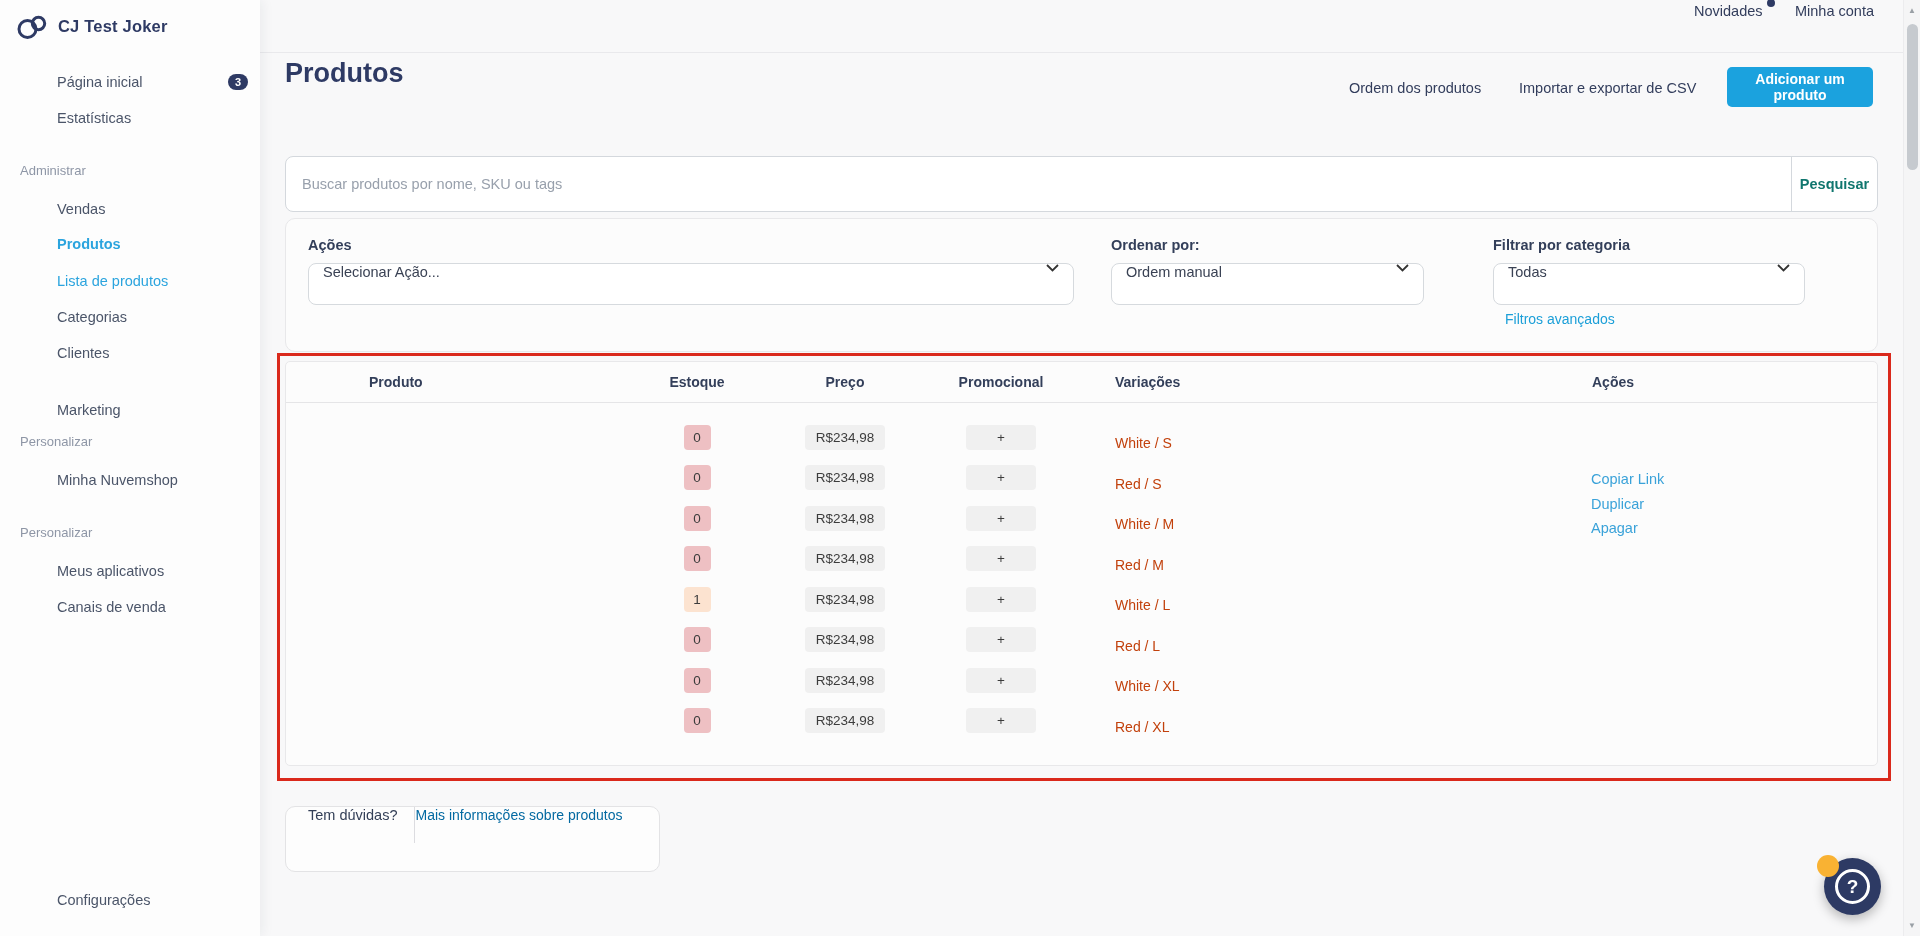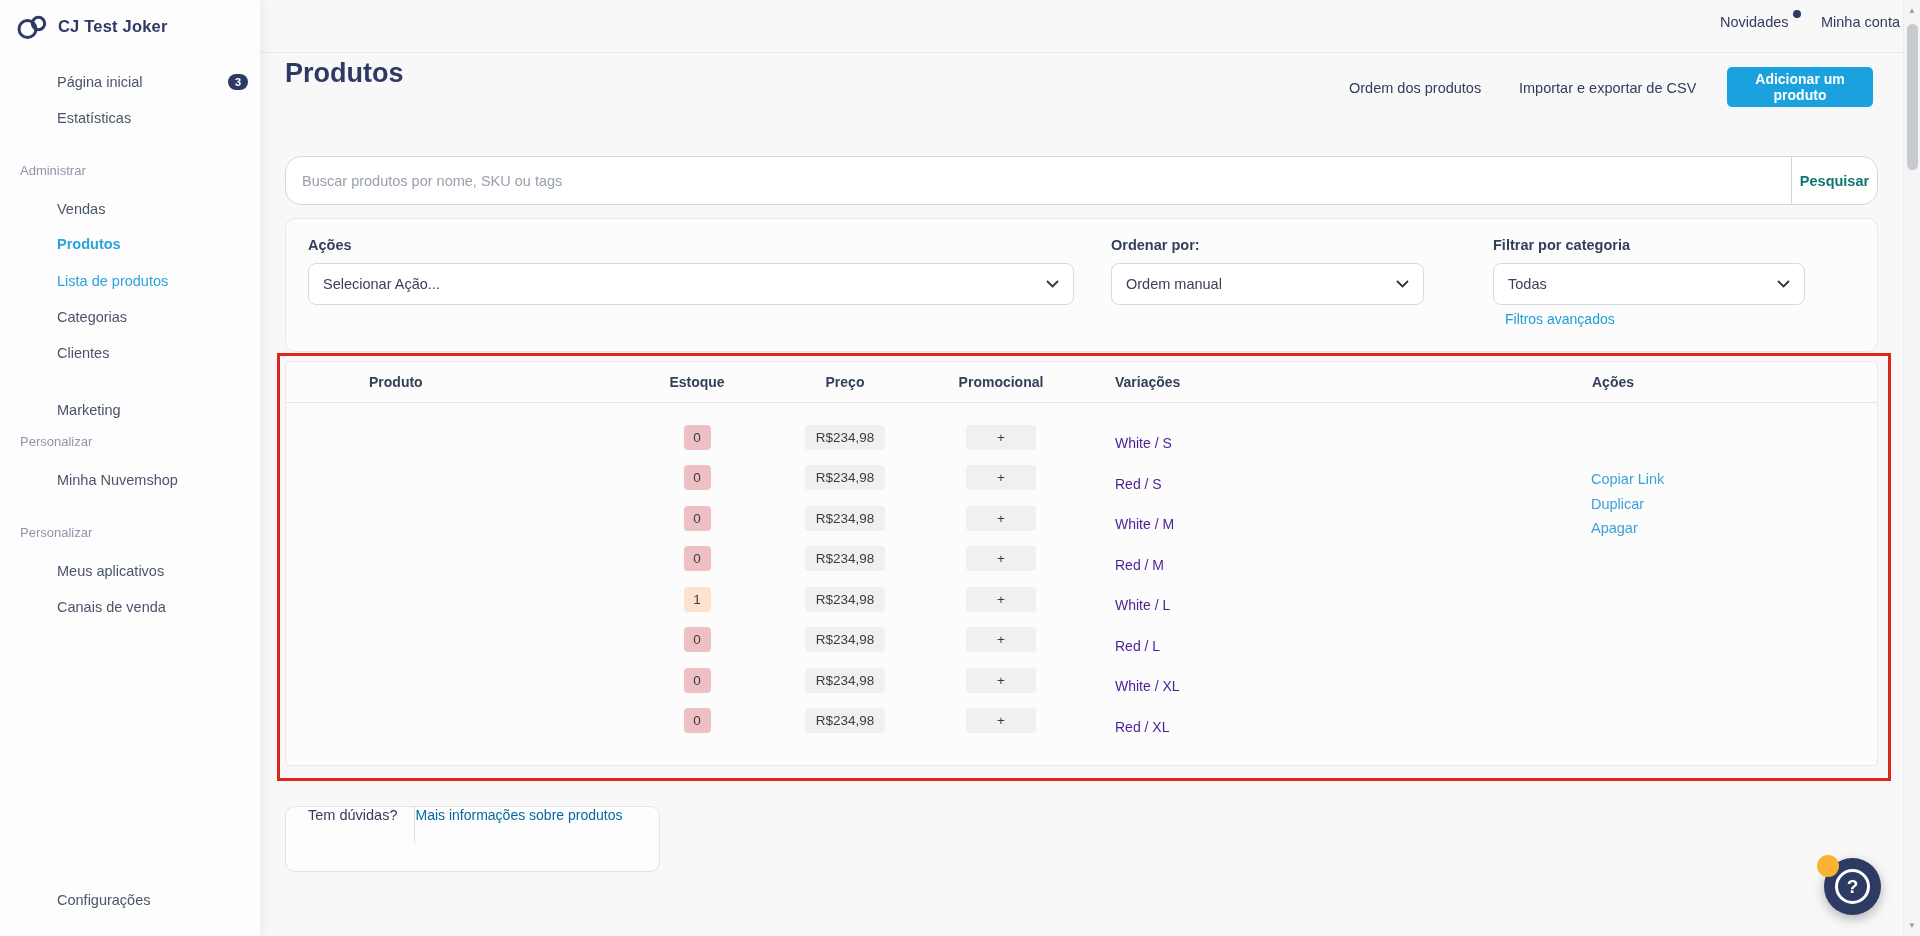--- a/index.html
+++ b/index.html
@@ -17,67 +17,67 @@
   .s-item.active { color:#2ba4de; }
   .s-item.active.bold { font-weight:bold; }
   .s-section { position:absolute; left:20px; transform:translateY(-50%); font-size:13px;
                color:#8e96a6; white-space:nowrap; }
   .s-badge { position:absolute; left:228px; top:74px; background:#2e3a64; color:#fff;
              border-radius:9px; min-width:20px; text-align:center; padding:2px 6px;
              font-size:11px; font-weight:bold; }
 
   
   .topbar-line { position:absolute; left:260px; right:0; top:52px; height:1px; background:#e9e9ec; }
-  .tb-item { position:absolute; top:14px; font-size:14.5px; color:#323d5c; cursor:pointer; white-space:nowrap;margin-left:26px; }
+  .tb-item { position:absolute; top:3px; font-size:14.5px; color:#323d5c; cursor:pointer; white-space:nowrap; }
   .nov-dot { position:absolute; top:-4px; right:-12px; width:8px; height:8px;
              border-radius:50%; background:#2e3a64; }
 
   
   .page-title { position:absolute; left:285px; top:58px; font-size:27px; font-weight:bold; color:#2e3a64; }
   .hdr-link { position:absolute; top:80px; font-size:14.5px; color:#323d5c; cursor:pointer; white-space:nowrap; }
   .add-btn { position:absolute; left:1727px; top:67px; width:146px; height:40px; background:#1ba2de;
              border:none; border-radius:5px; color:#fff; font-weight:bold; font-size:14px;
              display:flex; align-items:center; justify-content:center; cursor:pointer;
              font-family:"Liberation Sans", sans-serif; }
 
   
-  .search-wrap { position:absolute; left:285px; top:156px; width:1593px; height:49px;
-                 background:#fff; border:1px solid #d4d8dd; border-radius:16px; display:flex; }
+  .search-wrap { position:absolute; left:285px; top:156px; width:1593px; height:56px;
+                 background:#fff; border:1px solid #d4d8dd; border-radius:8px; display:flex; }
   .search-input { flex:1; border:none; outline:none; background:transparent; padding:0 16px;
                   font-size:14.5px; color:#333; font-family:"Liberation Sans", sans-serif; }
   .search-input::placeholder { color:#98a0ac; }
   .search-btn { width:86px; border-left:1px solid #d4d8dd; display:flex; align-items:center;
                 justify-content:center; font-size:14.5px; font-weight:bold; color:#0f766e; cursor:pointer; }
 
   
   .card { position:absolute; background:#fcfcfc; border:1px solid #e8e8ea; }
   .filter-card { left:285px; top:218px; width:1593px; height:134px; border-radius:10px; }
   .f-label { position:absolute; font-size:14.5px; font-weight:bold; color:#333f5a; white-space:nowrap; }
   .select { position:absolute; height:42px; background:#fff; border:1px solid #d6dade; border-radius:8px;
-            display:flex; align-items:center; justify-content:space-between; padding:0 14px;
+            display:flex; justify-content:space-between; padding:0 14px;
             font-size:14.5px; color:#3a4254; cursor:pointer; }
   .adv-link { position:absolute; left:1219px; top:92px; font-size:14px; color:#1b9fd8; cursor:pointer; }
 
   
   .table-card { left:285px; top:361px; width:1593px; height:405px; border-radius:5px; }
   .grid-cols { display:grid; grid-template-columns:340px 142px 154px 158px 269px 1fr; align-items:center; }
   .t-header { height:41px; border-bottom:1px solid #e5e5e7; font-size:14px; font-weight:bold; color:#333f5a; }
   .th-produto { padding-left:83px; }
   .th-center { text-align:center; }
   .th-variacoes { padding-left:35px; }
   .t-body { position:relative; height:362px; padding-top:14px; }
   .t-row { height:40.5px; }
   .cell-center { text-align:center; }
   .badge { display:inline-block; border-radius:4px; font-size:13.5px; color:#3c3c3c;
            padding:5px 9px; cursor:pointer; }
   .badge.stock { background:#eec0c3; min-width:27px; }
   .badge.stock.low { background:#fce3d0; }
   .badge.price { background:#f0f0f0; padding:5px 11px; }
   .badge.promo { background:#f0f0f0; width:70px; padding:5px 0; text-align:center; }
-  .variation { padding-left:35px; font-size:14px; color:#4c1d95;margin-top:12px; }
+  .variation { padding-left:35px; font-size:14px; color:#c2410c;margin-top:12px; }
   .product-link { position:absolute; left:83px; top:62px; width:258px; font-size:14.8px;
                   line-height:24px; color:#4ba5d9; cursor:pointer; }
   .actions-stack { position:absolute; left:1305px; top:64px; }
   .action-link { display:block; font-size:14.5px; line-height:24.5px; color:#3aa2d9; cursor:pointer; }
 
   
   .annotation { position:absolute; left:277px; top:353px; width:1614px; height:428px;
                 border:3px solid #da291c; z-index:5; pointer-events:none; }
 
   

